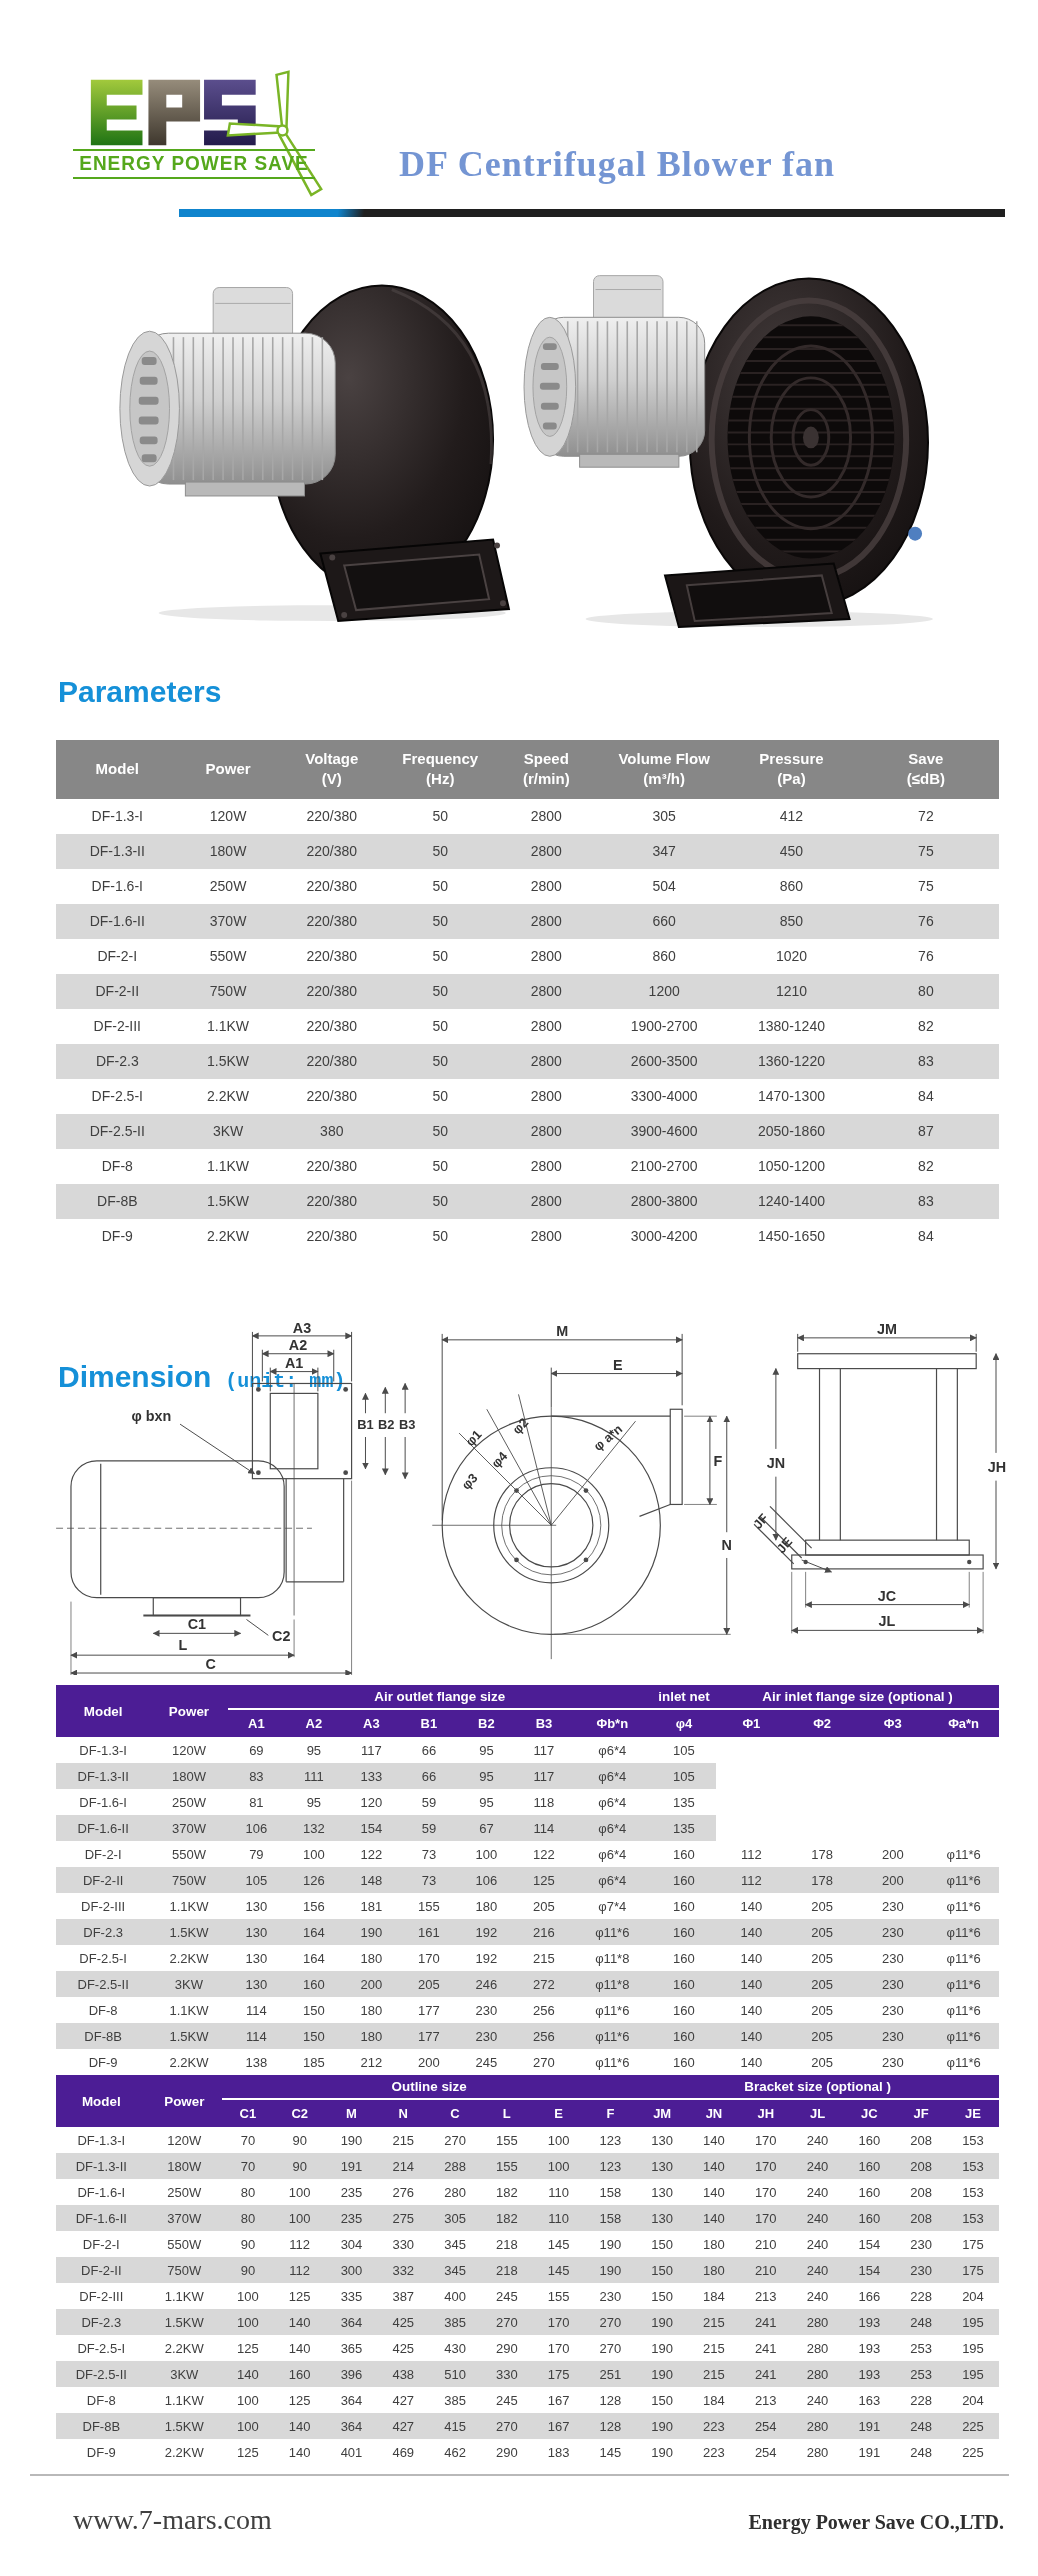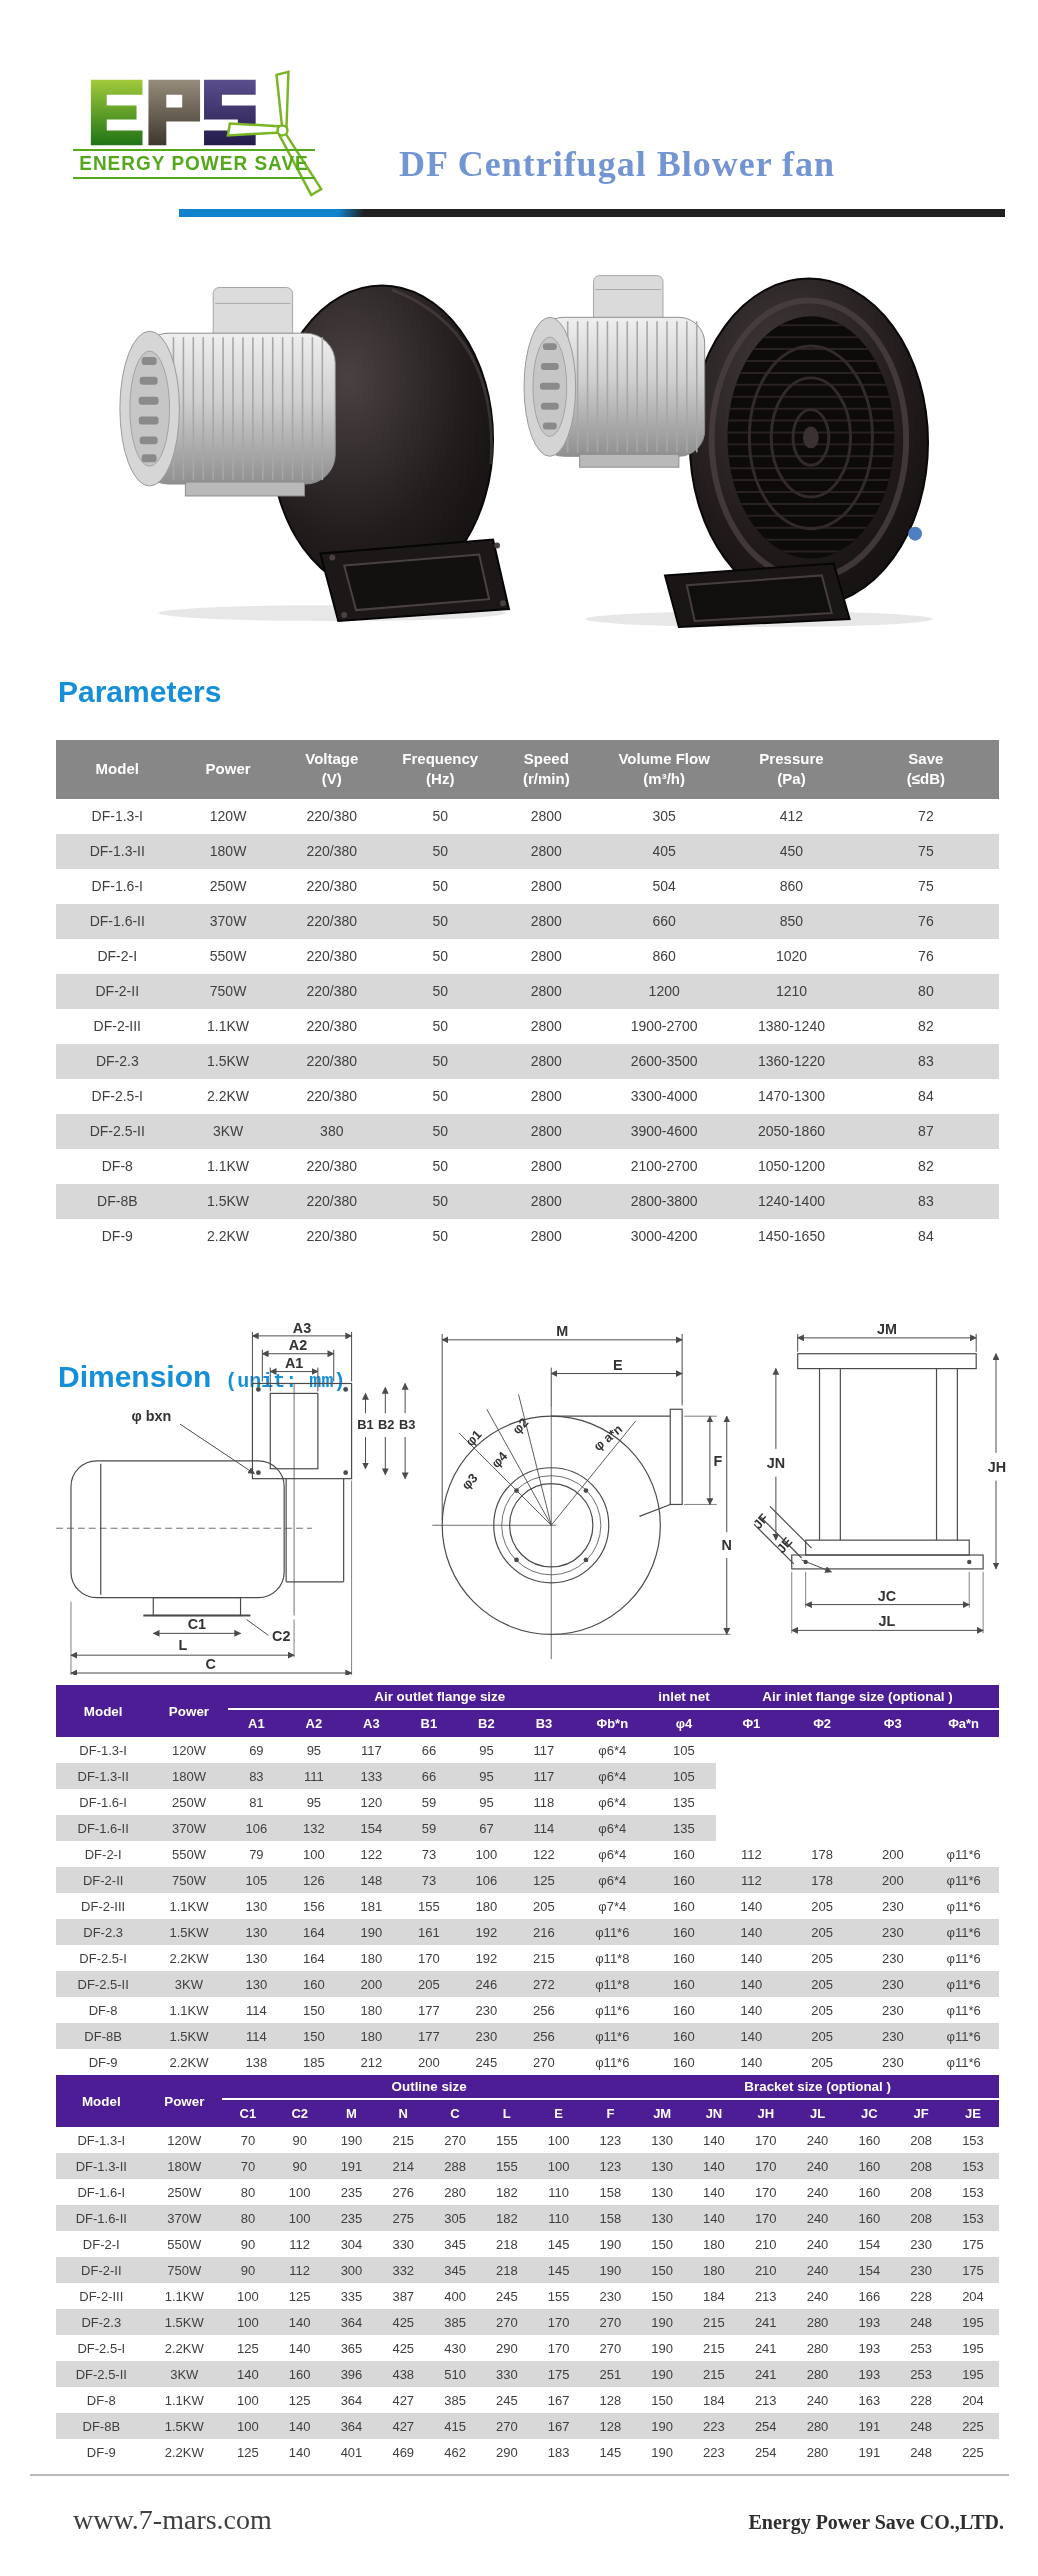--- a/index.html
+++ b/index.html
@@ -277,21 +277,21 @@
           <td>305</td>
           <td>412</td>
           <td>72</td>
         </tr>
         <tr>
           <td>DF-1.3-II</td>
           <td>180W</td>
           <td>220/380</td>
           <td>50</td>
           <td>2800</td>
-          <td>405</td>
+          <td>347</td>
           <td>450</td>
           <td>75</td>
         </tr>
         <tr>
           <td>DF-1.6-I</td>
           <td>250W</td>
           <td>220/380</td>
           <td>50</td>
           <td>2800</td>
           <td>504</td>

